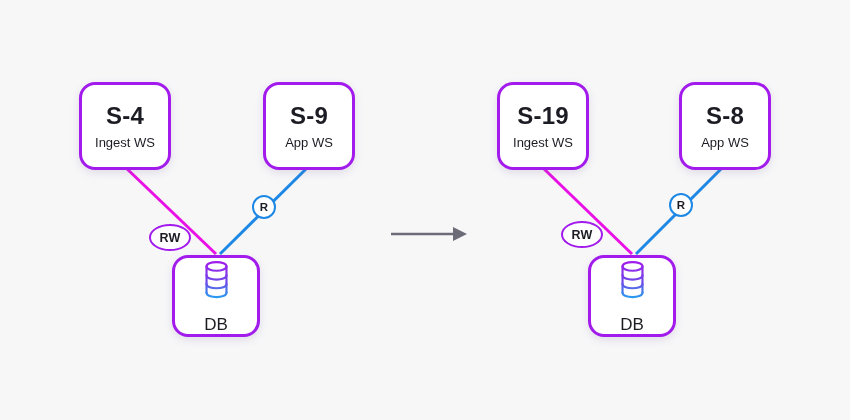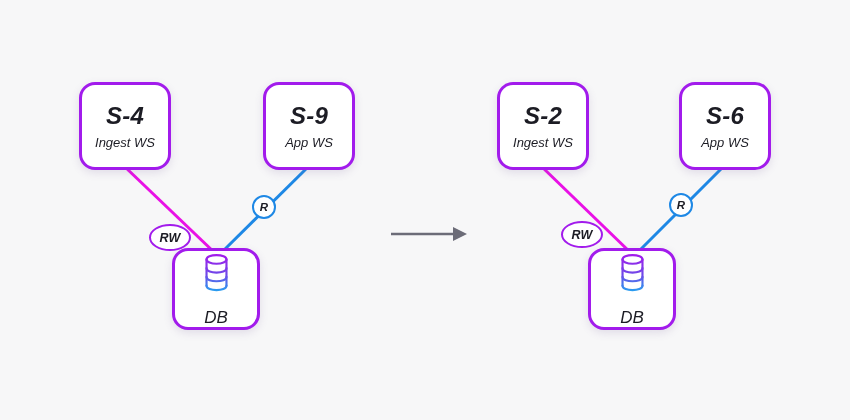--- a/index.html
+++ b/index.html
@@ -12,33 +12,33 @@
     --arrow:#6c6c78;
   }
   *{box-sizing:border-box;}
   html,body{margin:0;padding:0;}
   body{
     background:var(--background);
     font-family:"Liberation Sans", sans-serif;
     width:850px;height:420px;overflow:hidden;
   }
   .canvas{
-    position:relative;width:760px;height:420px;background:var(--background);font-style:italic;
+    position:relative;width:760px;height:420px;background:var(--background);
   }
   .wires{position:absolute;left:0;top:0;}
   .node{
     position:absolute;
     background:var(--node-fill);
     border:3px solid var(--node-border);
     border-radius:16px;
     display:flex;flex-direction:column;align-items:center;justify-content:center;
     box-shadow:0 3px 9px rgba(110,85,150,0.16);
   }
   .server{width:92px;height:88px;gap:8px;}
-  .db{width:88px;height:82px;gap:15px;padding-top:4px;}
+  .db{width:88px;height:82px;gap:15px;padding-top:4px;margin-top:7px;}
   .title{font-size:24px;font-weight:700;color:var(--text);letter-spacing:.2px;line-height:1;}
   .subtitle{font-size:13px;font-weight:500;color:var(--text);line-height:1;}
   .dblabel{font-size:17px;font-weight:500;color:var(--text);line-height:1.2;}
   .dbicon{display:flex;align-items:center;justify-content:center;}
   .edge-label{
     position:absolute;
     background:#ffffff;
     border:2.5px solid var(--node-border);
     border-radius:50%;
     display:flex;align-items:center;justify-content:center;
@@ -96,26 +96,26 @@
         </g>
       </svg>
     </span>
     <div class="dblabel">DB</div>
   </div>
 
   <div class="edge-label rw" style="left:149px;top:196px">RW</div>
   <div class="edge-label r" style="left:252px;top:195px">R</div>
 
   <div class="node server" style="left:497px;top:82px">
-    <div class="title">S-2</div>
+    <div class="title">S-19</div>
     <div class="subtitle">Ingest WS</div>
   </div>
 
   <div class="node server" style="left:679px;top:82px">
-    <div class="title">S-6</div>
+    <div class="title">S-8</div>
     <div class="subtitle">App WS</div>
   </div>
 
   <div class="node db" style="left:588px;top:248px">
     <span class="dbicon">
       <svg width="29" height="40" viewBox="0 0 32 44" fill="none">
         <g stroke="url(#dbgrad)" stroke-width="2.4" stroke-linecap="round" fill="none">
           <ellipse cx="16" cy="7" rx="11" ry="4.8"></ellipse>
           <path d="M5 7 L5 36"></path>
           <path d="M27 7 L27 36"></path>

